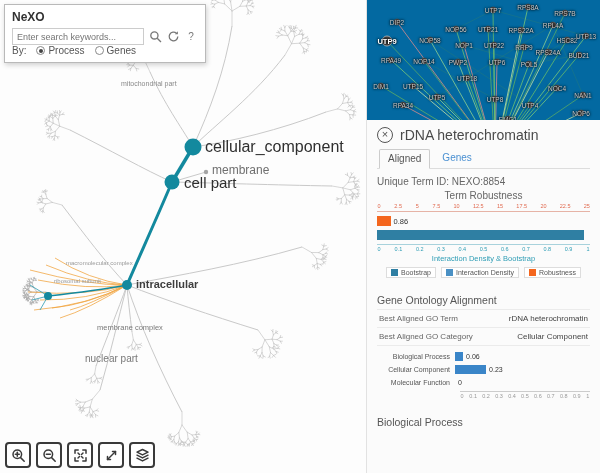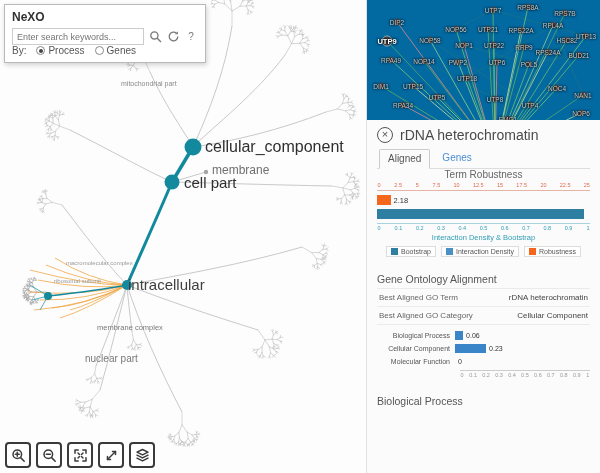--- a/index.html
+++ b/index.html
@@ -117,21 +117,21 @@
         <circle cx="193" cy="147" r="8.5" fill="#13899e"></circle>
         <circle cx="172" cy="182" r="7.5" fill="#13899e"></circle>
         <circle cx="127" cy="285" r="5" fill="#13899e"></circle>
         <circle cx="48" cy="296" r="4" fill="#13899e"></circle>
       </svg>
     <div id="tree-labels">
         <span style="left: 121px; top: 83px; font-size: 7px; color: rgb(138, 138, 138);">mitochondrial part</span>
         <span style="left: 205px; top: 147px; font-size: 16px; color: rgb(47, 47, 47); font-weight: 400;">cellular_component</span>
         <span style="left: 212px; top: 170px; font-size: 12px; color: rgb(111, 111, 111);">membrane</span>
         <span style="left: 184px; top: 182px; font-size: 15px; color: rgb(47, 47, 47); font-weight: 500;">cell part</span>
-        <span style="left: 128px; top: 284px; font-size: 15px; color: rgb(63, 63, 63); font-weight: 400;">intracellular</span>
+        <span style="left: 136px; top: 284px; font-size: 11px; color: rgb(63, 63, 63); font-weight: 700;">intracellular</span>
         <span style="left: 66px; top: 263px; font-size: 6px; color: rgb(154, 154, 154);">macromolecular complex</span>
         <span style="left: 54px; top: 281px; font-size: 6px; color: rgb(154, 154, 154);">ribosomal subunit</span>
         <span style="left: 97px; top: 327px; font-size: 7.5px; color: rgb(120, 120, 120);">membrane complex</span>
         <span style="left: 85px; top: 358px; font-size: 10px; color: rgb(120, 120, 120);">nuclear part</span>
       </div>
 
     <div id="search-panel">
       <div class="sp-title">NeXO</div>
       <div class="sp-row">
         <input placeholder="Enter search keywords..." style="">
@@ -330,40 +330,41 @@
       <div class="detail-header">
         <div class="close-btn">×</div>
         <div class="panel-title">rDNA heterochromatin</div>
       </div>
 
       <div class="tabs">
         <span class="tab active">Aligned</span>
         <span class="tab">Genes</span>
       </div>
 
+      <div class="uid">Unique Term ID: NEXO:8854</div>
 
       <div id="rob-chart">
         <div class="chart-title">Term Robustness</div>
         <div class="axis top" id="rob-top-axis">
             <span>0</span>
             <span>2.5</span>
             <span>5</span>
             <span>7.5</span>
             <span>10</span>
             <span>12.5</span>
             <span>15</span>
             <span>17.5</span>
             <span>20</span>
             <span>22.5</span>
             <span>25</span>
           </div>
         <div id="rob-bars">
             <div class="bar-row">
               <div class="bar" style="width: 6.36%; background: rgb(244, 102, 30);"></div>
-              <span class="bar-label">2.18</span>
+              <span class="bar-label">0.86</span>
             </div>
             <div class="bar-row">
               <div class="bar" style="width: 97%; background: rgb(47, 127, 163);"></div>
             </div>
           </div>
         <div class="axis bottom" id="rob-bottom-axis">
             <span>0</span>
             <span>0.1</span>
             <span>0.2</span>
             <span>0.3</span>

